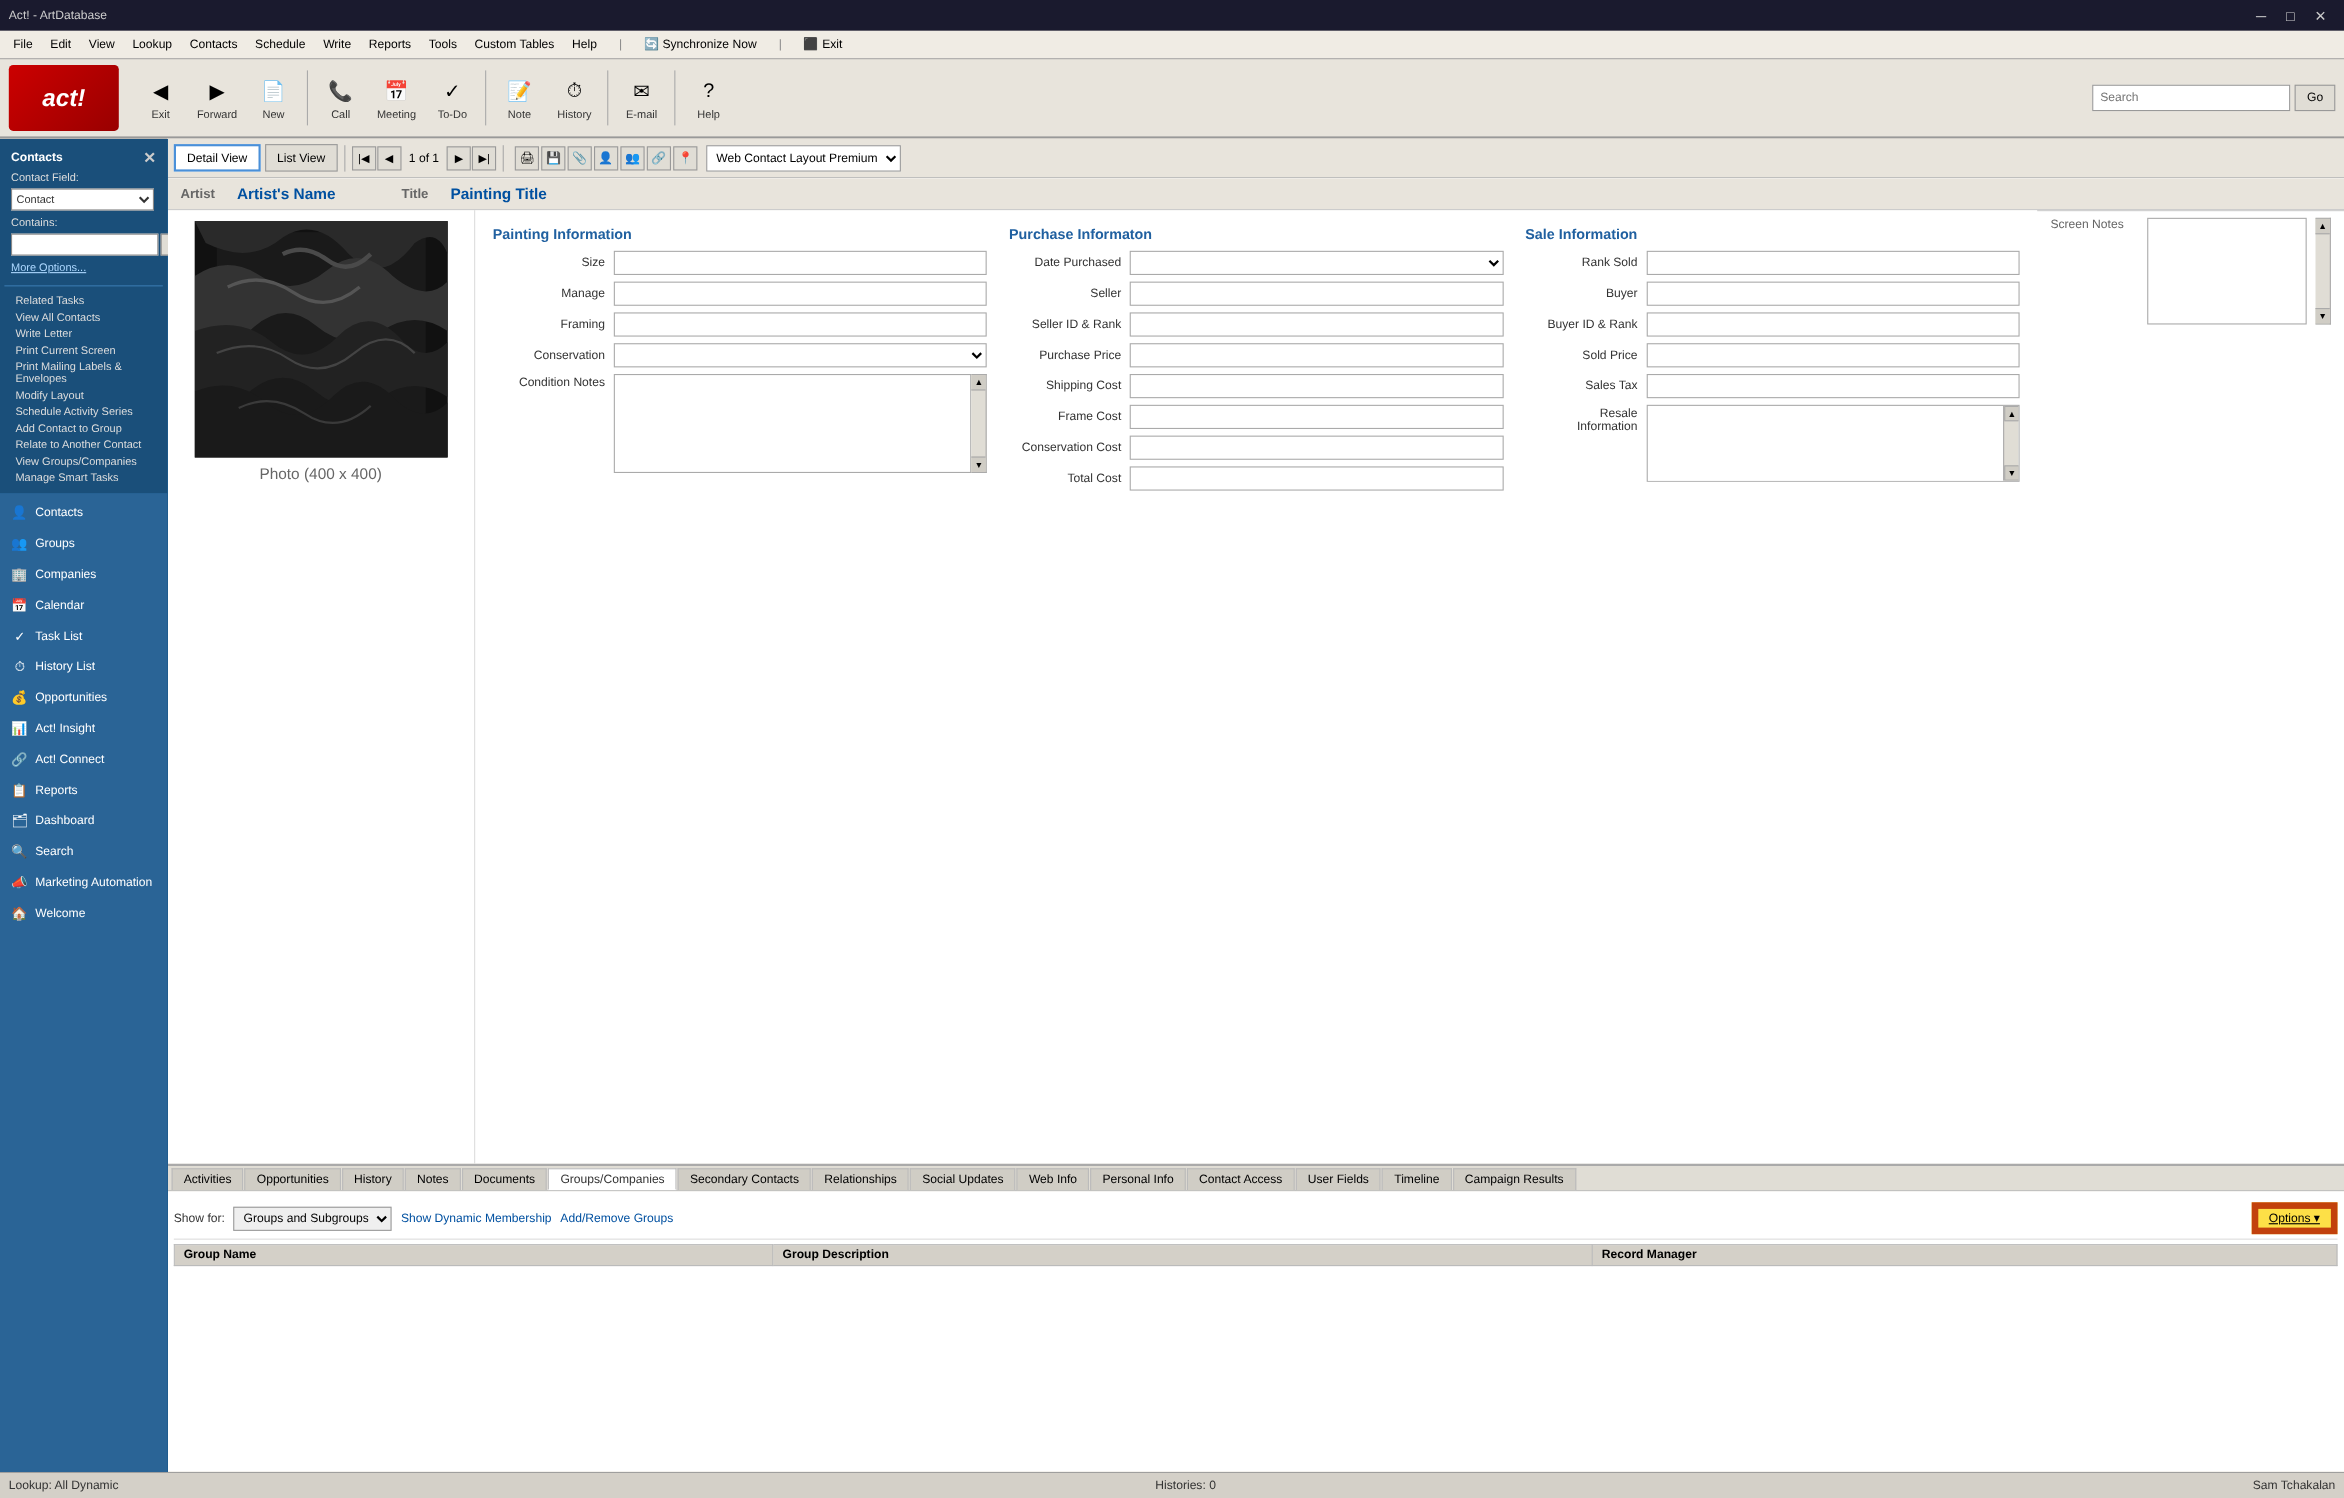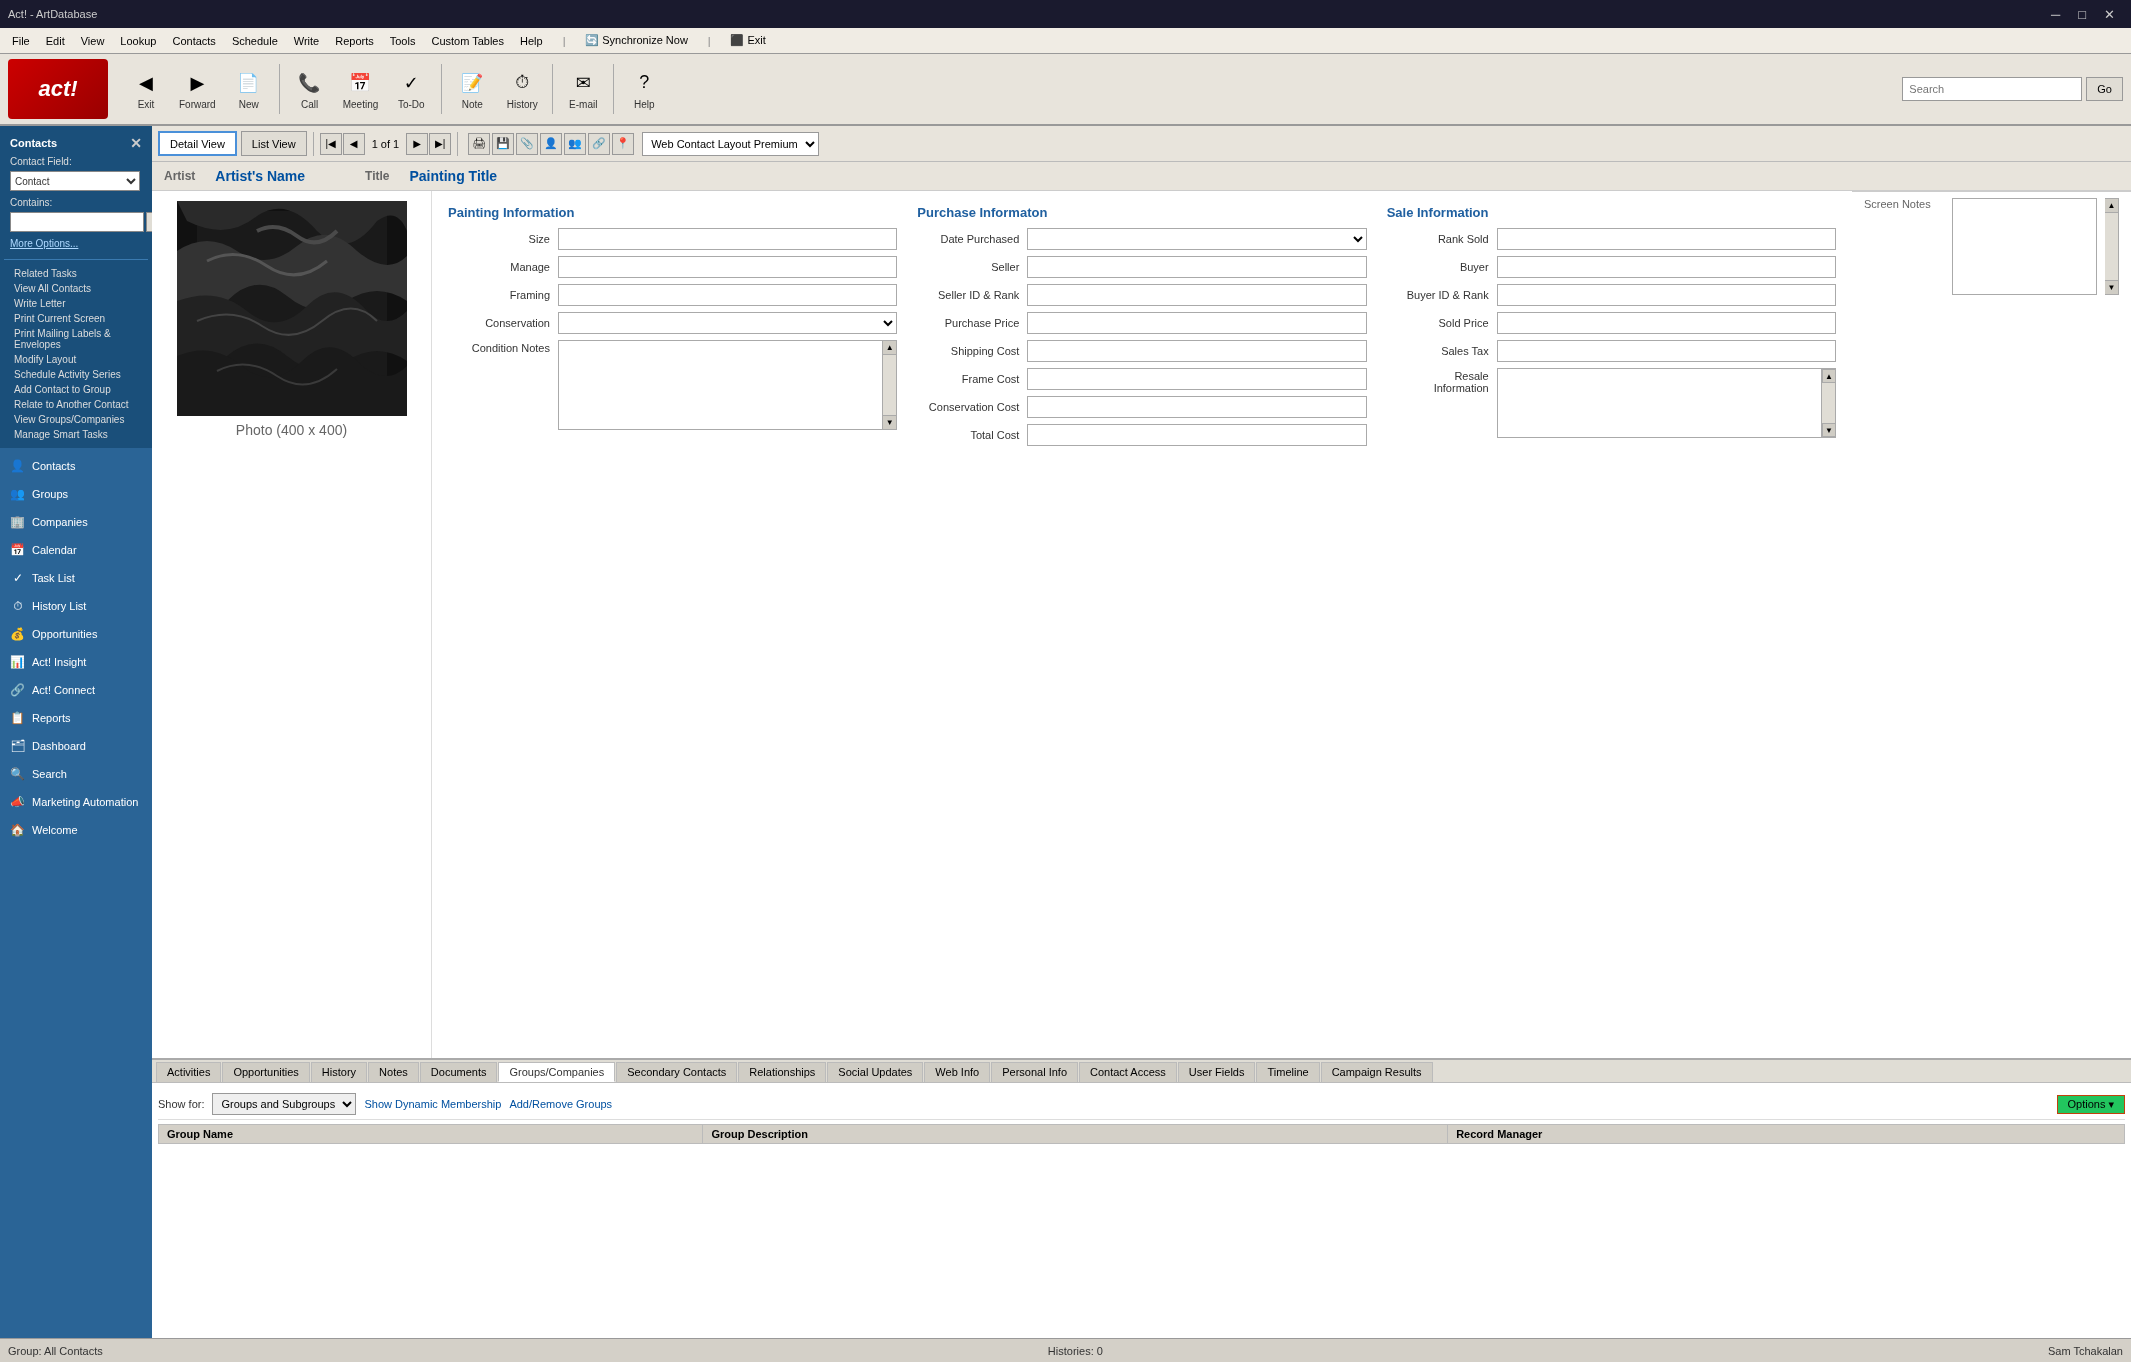--- a/index.html
+++ b/index.html
@@ -92,21 +92,21 @@
     .tab { padding: 3px 10px; background: #d0cdc5; border: 1px solid #bbb; border-bottom: none; cursor: pointer; font-size: 11px; white-space: nowrap; }
     .tab.active { background: white; border-bottom: 1px solid white; color: #333; }
     #tab-content { flex: 1; background: white; padding: 6px; overflow: hidden; }
 
     
     #groups-controls { display: flex; align-items: center; gap: 8px; padding: 4px 0; border-bottom: 1px solid #ddd; margin-bottom: 4px; }
     .show-for-label { font-size: 11px; color: #333; }
     .show-for-select { height: 22px; border: 1px solid #999; font-size: 11px; padding: 0 4px; }
     .show-dynamic { font-size: 11px; color: #0050a0; cursor: pointer; }
     .add-remove-groups { font-size: 11px; color: #0050a0; cursor: pointer; }
-    .options-btn { margin-left: auto; padding: 2px 10px; background: #22c55e; border: 1px solid #c2410c; cursor: pointer; font-size: 11px; }
+    .options-btn { margin-left: auto; padding: 2px 10px; background: #fde047; border: 6px solid #c2410c; cursor: pointer; font-size: 11px; text-decoration: underline; }
     #groups-table { width: 100%; border-collapse: collapse; }
     #groups-table th { background: #d4d0c8; border: 1px solid #bbb; padding: 3px 8px; text-align: left; font-size: 11px; font-weight: bold; cursor: pointer; }
 
     
     #statusbar { height: 24px; background: #d4d0c8; border-top: 1px solid #999; display: flex; align-items: center; padding: 0 8px; justify-content: space-between; }
     #statusbar span { font-size: 11px; color: #333; }
 
     
     .painting-img { width: 230px; height: 215px; background: #111; position: relative; overflow: hidden; }
 
@@ -511,16 +511,16 @@
             </tbody>
           </table>
         </div>
       </div>
 
     </div>
   </div>
 </div>
 
 <div id="statusbar">
-  <span>Group: All Contacts</span>
+  <span>Lookup: All Dynamic</span>
   <span>Histories: 0</span>
   <span>Sam Tchakalan</span>
 </div>
 
 </body></html>

